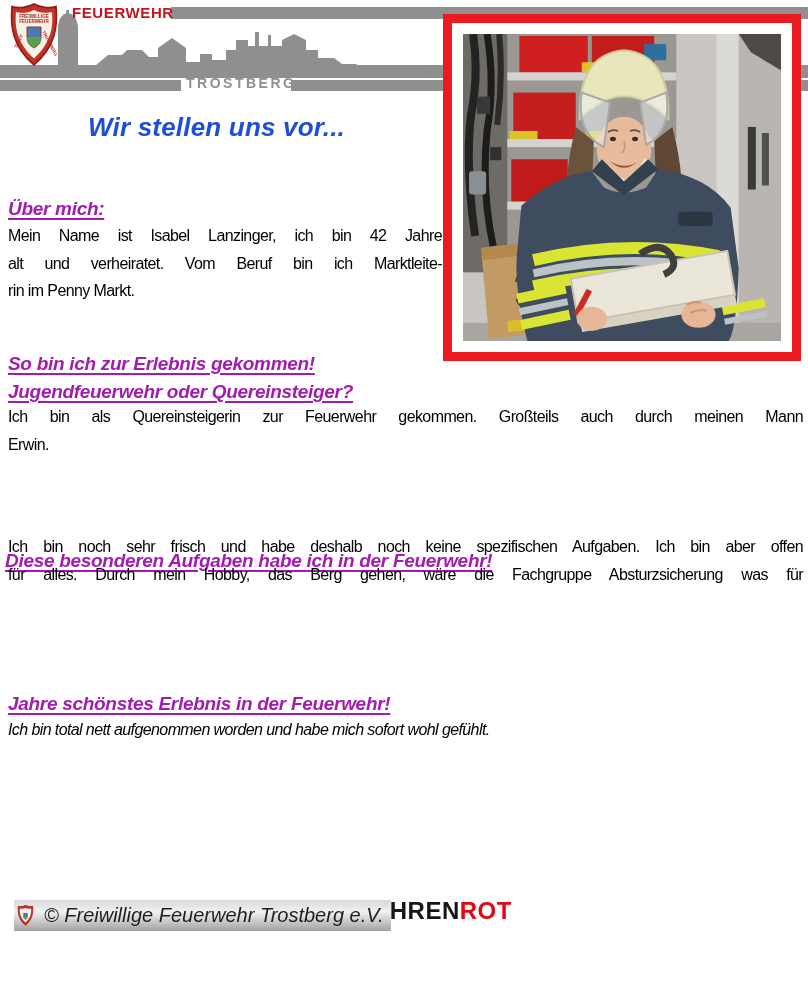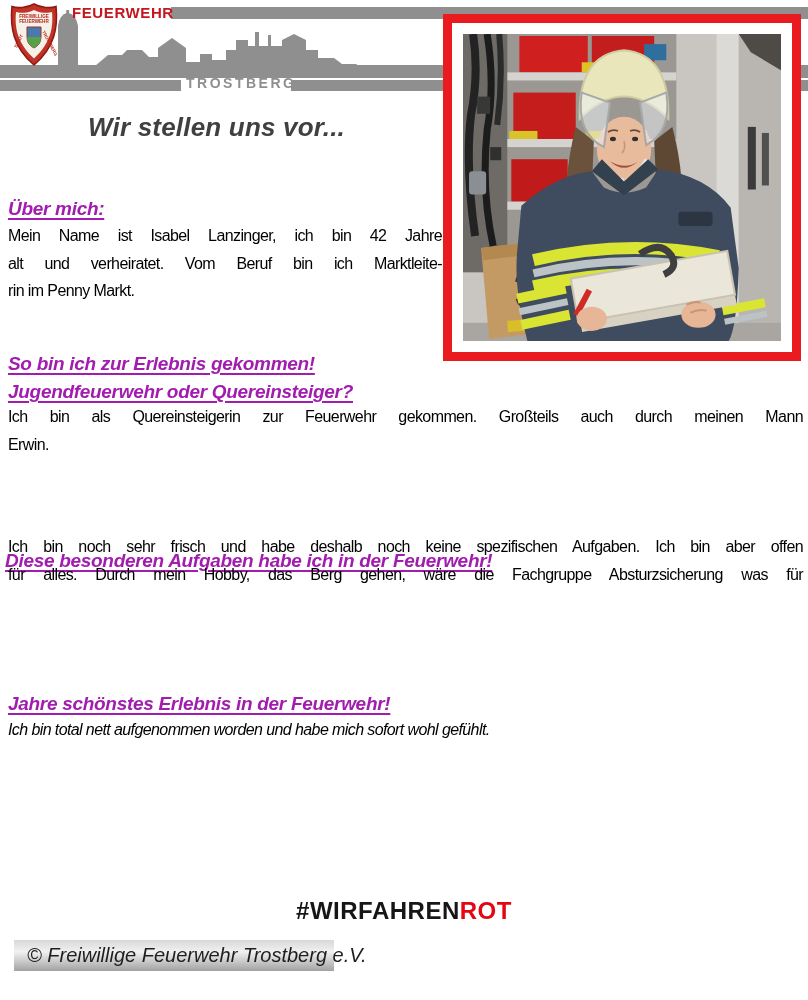--- a/index.html
+++ b/index.html
@@ -28,21 +28,21 @@
   
   #photo-frame {
     position:absolute; left:443px; top:14px; width:358px; height:347px;
     background:#ffffff; border:9px solid #ea1b1e; z-index:4;
     padding:11px;
   }
   #photo-frame svg { display:block; width:100%; height:100%; }
   
   #title {
     position:absolute; left:88px; top:112px; z-index:2;
-    font-size:26px; font-weight:bold; font-style:italic; color:#404040;
+    font-size:26px; font-weight:bold; font-style:italic; color:#1d4ed8;
     letter-spacing:.2px;
   }
   .sec-h { position:absolute; z-index:2; font-size:19px; font-weight:bold;
     font-style:italic; color:#a21caf; line-height:28px; letter-spacing:-0.3px; }
   .sec-h > div { text-decoration:underline; text-decoration-thickness:2px;
     text-underline-offset:3px; width:max-content; max-width:100%; }
   .body-t { position:absolute; z-index:2; font-size:16px; line-height:27.5px;
     color:#000000; letter-spacing:-0.6px; }
   .just-body > div:not(:last-child),
   .just-all  > div { text-align:justify; text-align-last:justify; }
@@ -55,21 +55,21 @@
   #sec4-h { left:8px; top:690px; }
   #sec4-b { left:8px; top:716px; width:795px;font-style:italic; }
   
   #hashtag {
     position:absolute; left:0; top:897px; width:808px; text-align:center;
     font-size:24px; font-weight:800; letter-spacing:.5px; color:#161616; z-index:2;
   }
   #hashtag .red { color:#e30613; }
   
   #footer-strip {
-    position:absolute; left:14px; top:940px; width:320px; height:31px; z-index:2;
+    position:absolute; left:14px; top:900px; width:377px; height:31px; z-index:2;
     background:linear-gradient(180deg,#d8d8d8 0%,#f1f1f1 38%,#a2a2a2 100%);
     display:flex; align-items:center; gap:10px; padding:0 6px 0 3px;
   }
   #footer-text { font-size:20px; font-style:italic; color:#1e1e1e; white-space:nowrap; }
 </style>
 </head>
 <body>
 
 <div id="page">
 

